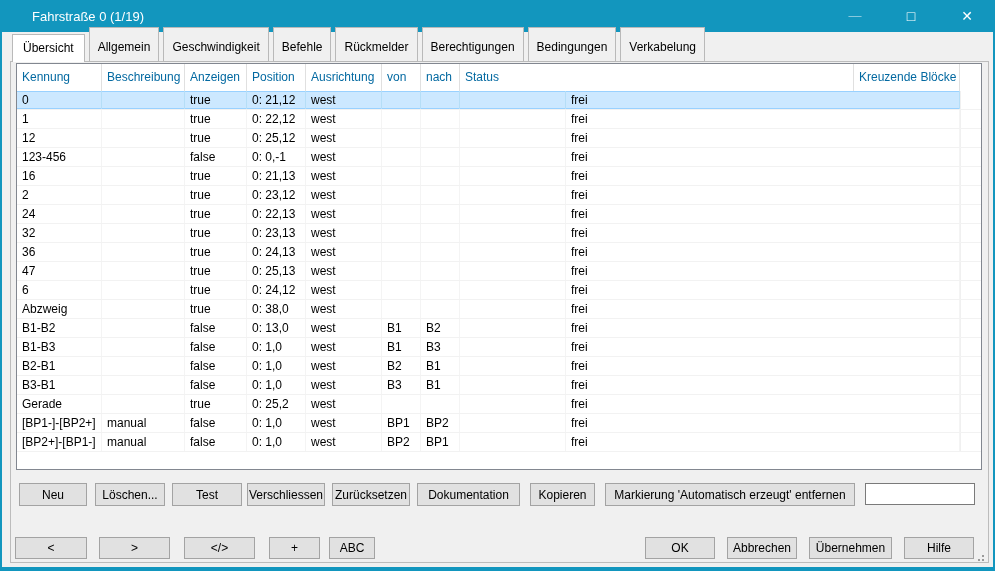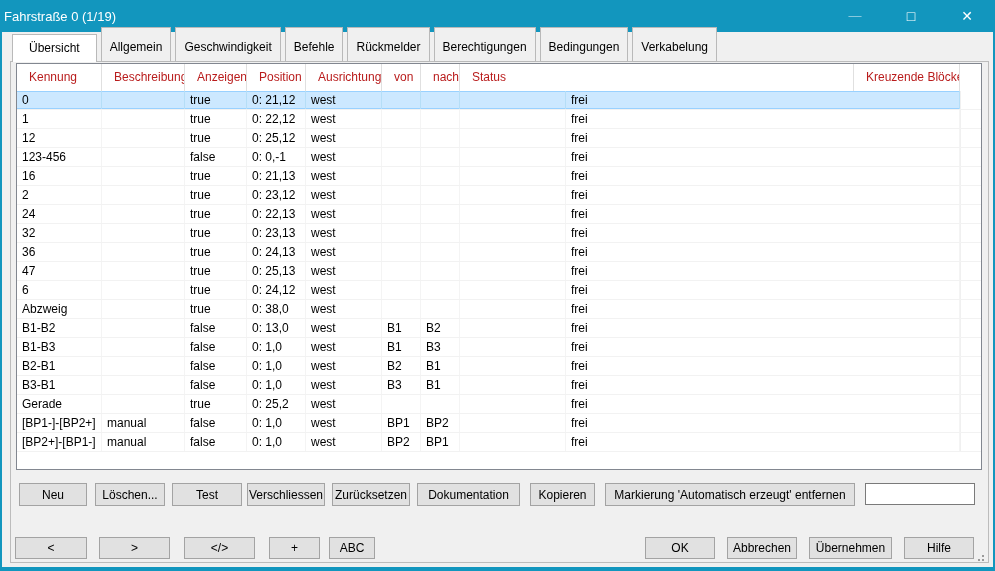--- a/index.html
+++ b/index.html
@@ -4,37 +4,37 @@
 <style>
   html,body{margin:0;padding:0;background:#555;}
   *{box-sizing:border-box;font-family:"Liberation Sans",sans-serif;}
   .window{
     position:relative;width:995px;height:571px;background:#f0f0f0;
     border-left:2px solid #1296be;border-right:2px solid #1296be;border-bottom:4px solid #1296be;
     overflow:hidden;cursor:default;
   }
   
   .titlebar{position:absolute;top:0;left:-2px;right:-2px;height:32px;background:#1296be;display:flex;align-items:center;}
-  .title{color:#fff;font-size:13px;padding-left:4px;white-space:nowrap;}
+  .title{color:#fff;font-size:13px;padding-left:32px;white-space:nowrap;}
   .wctrls{position:absolute;right:0;top:0;height:32px;display:flex;}
   .wbtn{width:56px;height:32px;display:flex;align-items:center;justify-content:center;}
   .minglyph{color:rgba(255,255,255,.55);font-size:13px;line-height:10px;}
   .maxglyph{color:#fff;font-size:14px;line-height:14px;}
   .closeglyph{color:#fff;font-size:14px;}
   
   .pane{position:absolute;top:61px;left:8px;width:979px;height:502px;border:1px solid #bcbcbc;background:#f0f0f0;}
   .tabs{position:absolute;top:34px;left:10px;height:28px;display:flex;align-items:flex-end;z-index:3;}
   .tab{height:35px;line-height:21px;padding:9px 8px;margin-right:4px;background:#f0f0f0;
        border:1px solid #b9b9b9;font-size:12px;color:#000;white-space:nowrap;}
-  .tab.active{height:28px;line-height:26px;background:#fff;border-bottom:none;padding:0 16px;}
+  .tab.active{height:28px;line-height:26px;background:#fff;border-bottom:none;padding:0 10px;}
   
   .table{position:absolute;top:63px;left:14px;width:966px;height:407px;background:#fff;
          border:1px solid #828790;z-index:2;overflow:hidden;}
   .thead{display:flex;height:27px;}
-  .hc{height:27px;line-height:27px;font-size:12px;color:#b91c1c;padding-left:12px;
+  .hc{height:27px;line-height:27px;font-size:12px;color:#0369a1;padding-left:5px;
       border-right:1px solid #e0e0e0;overflow:hidden;white-space:nowrap;}
   .fillhc{flex:1;border-right:none;}
   .trow{display:flex;height:19px;border-bottom:1px solid #f2f2f2;}
   .cell{height:18px;line-height:18px;font-size:12px;color:#000;padding-left:5px;
         border-right:1px solid #f4f4f4;overflow:hidden;white-space:nowrap;}
   .fillcell{flex:1;border-left:1px solid #f0f0f0;border-right:none;}
   .c0{width:85px}.c1{width:83px}.c2{width:62px}.c3{width:59px}.c4{width:76px}
   .c5{width:39px}.c6{width:39px}.c7{width:106px}.c8{width:394px}
   .trow.selected .cell{background:#cce8ff;border-right-color:#b5def7;
         box-shadow:inset 0 1px 0 #99d1ff, inset 0 -1px 0 #99d1ff;}

